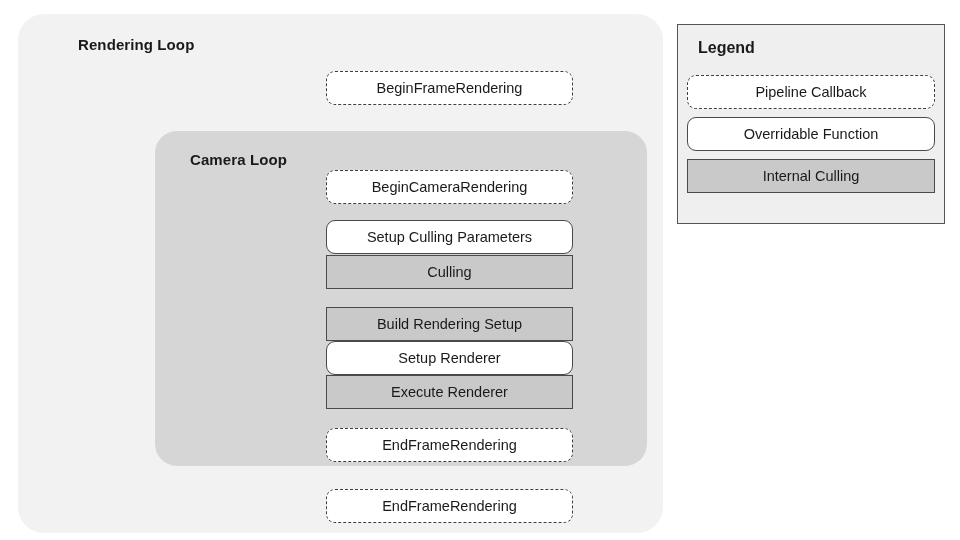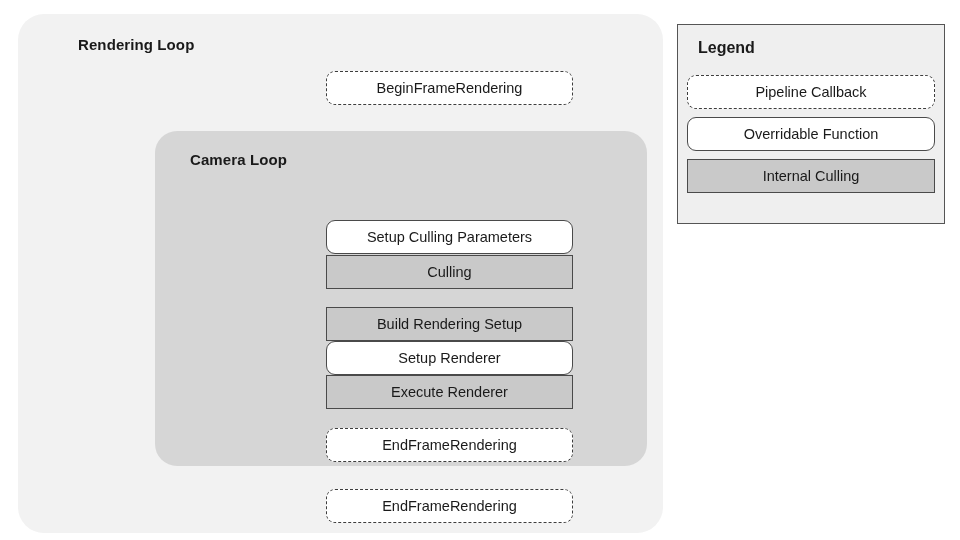--- a/index.html
+++ b/index.html
@@ -139,20 +139,21 @@
   <div class="rendering-loop">
     <div class="loop-title rendering-loop-title">Rendering Loop</div>
 
     <div class="camera-loop">
       <div class="loop-title camera-loop-title">Camera Loop</div>
     </div>
   </div>
 
   <div class="node callback" id="node-begin-frame">BeginFrameRendering</div>
 
+  <div class="node callback" id="node-begin-camera">BeginCameraRendering</div>
 
   <div class="node overridable" id="node-setup-culling">Setup Culling Parameters</div>
 
   <div class="node internal" id="node-culling">Culling</div>
 
   <div class="node internal" id="node-build-rendering">Build Rendering Setup</div>
 
   <div class="node overridable" id="node-setup-renderer">Setup Renderer</div>
 
   <div class="node internal" id="node-execute-renderer">Execute Renderer</div>

